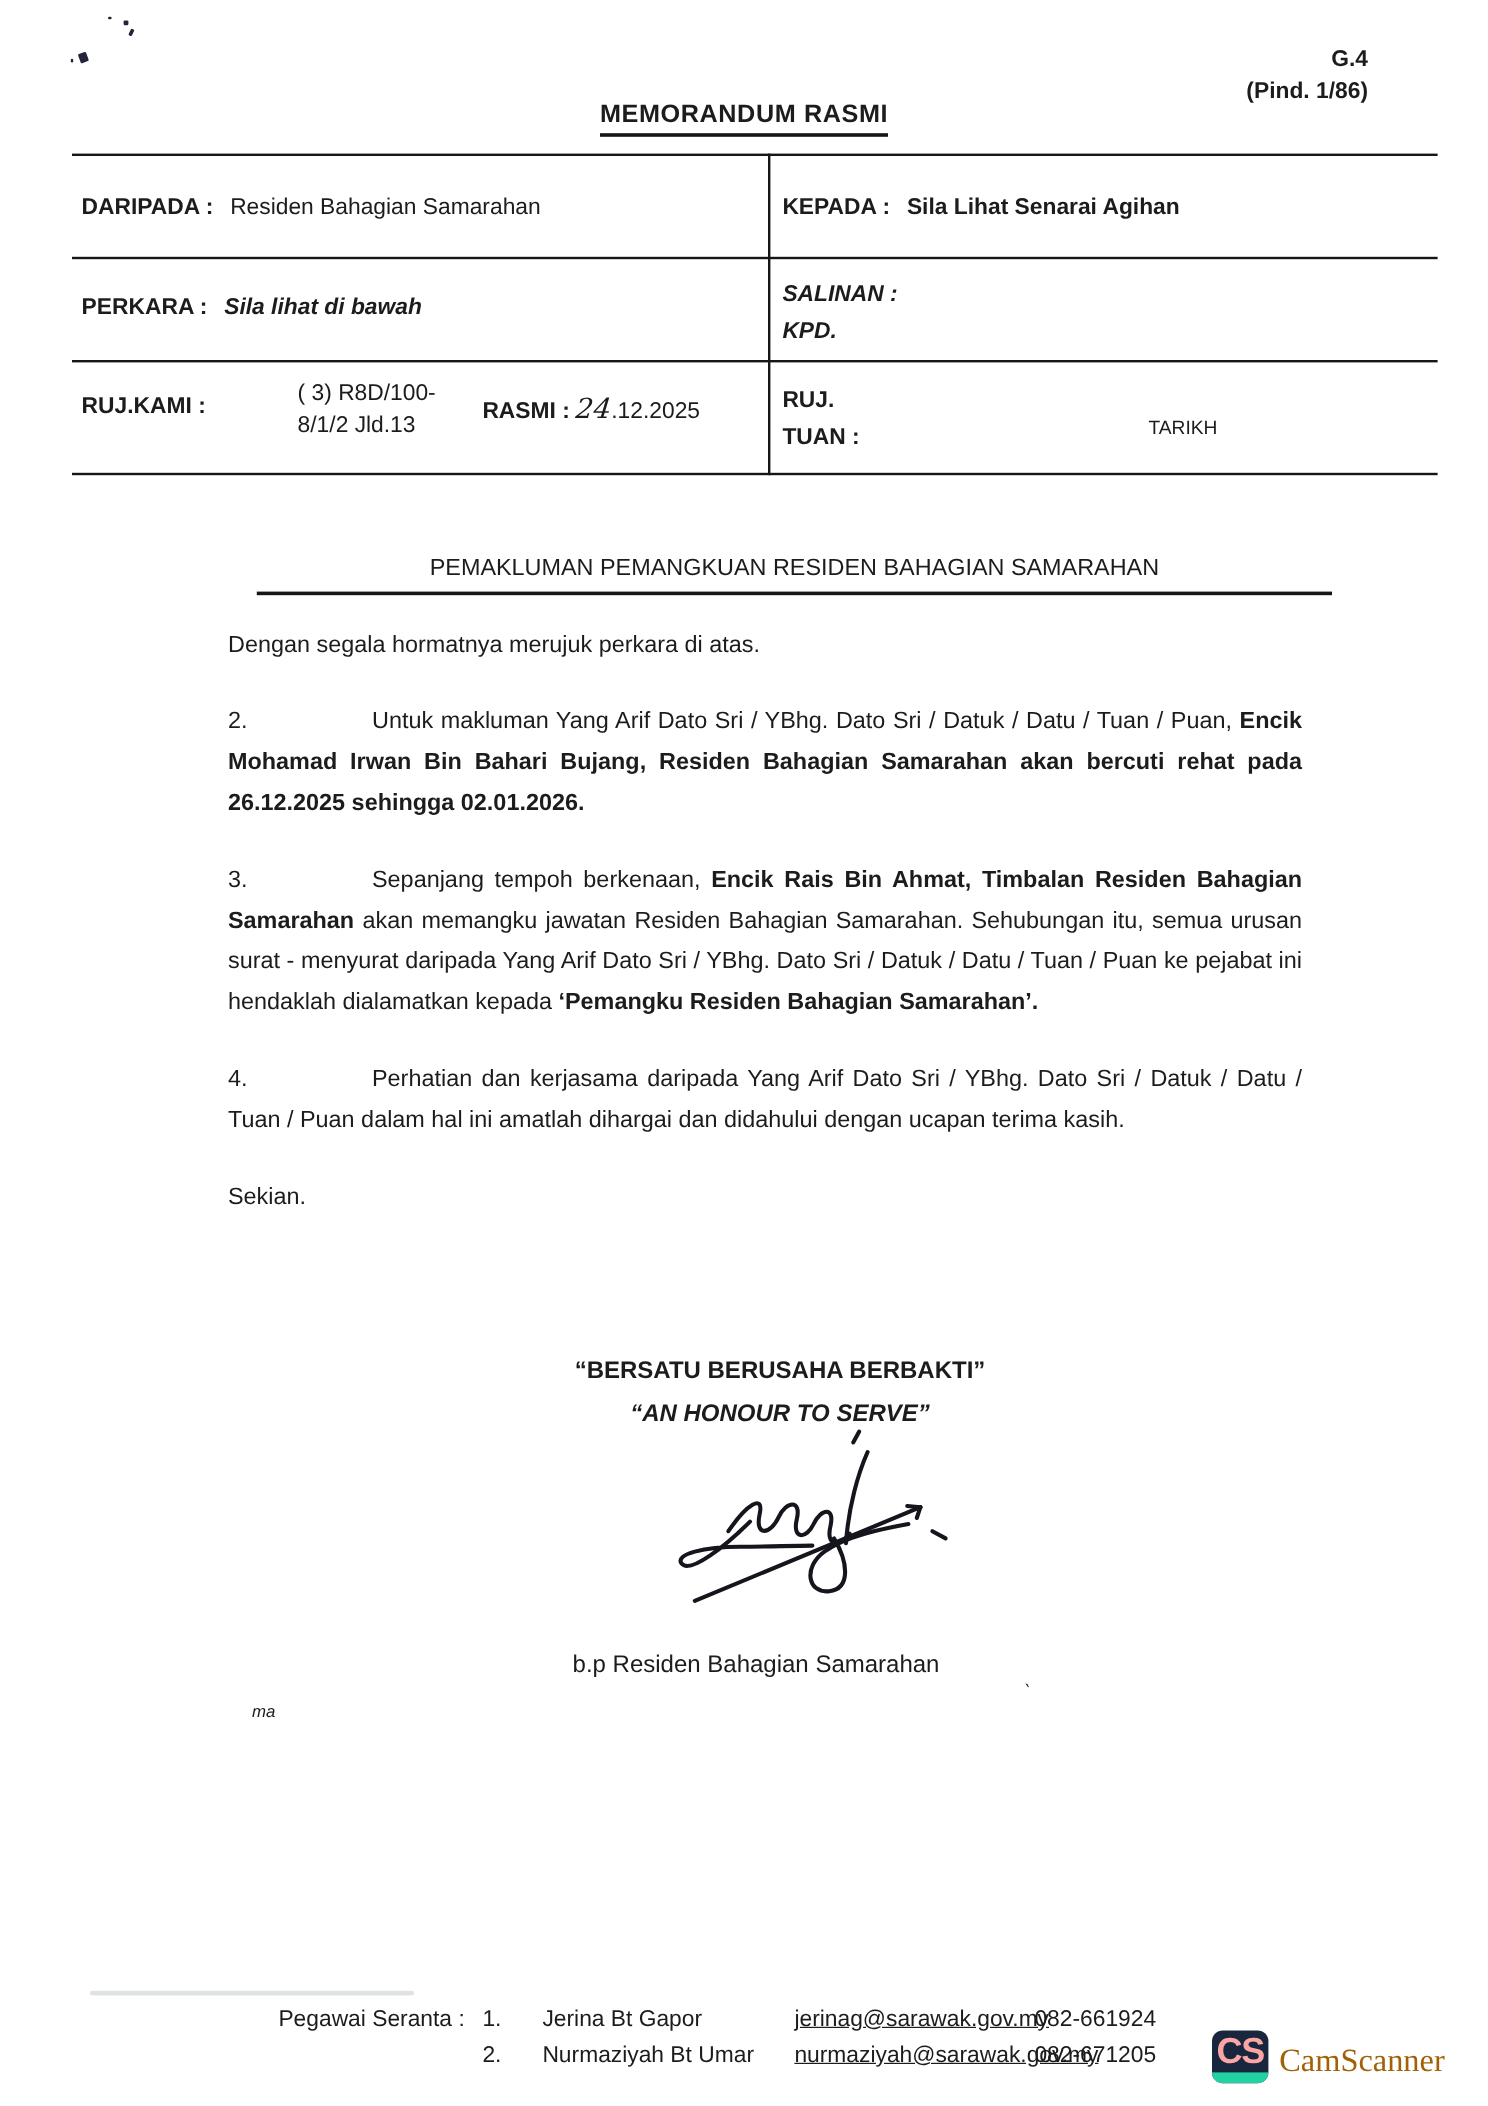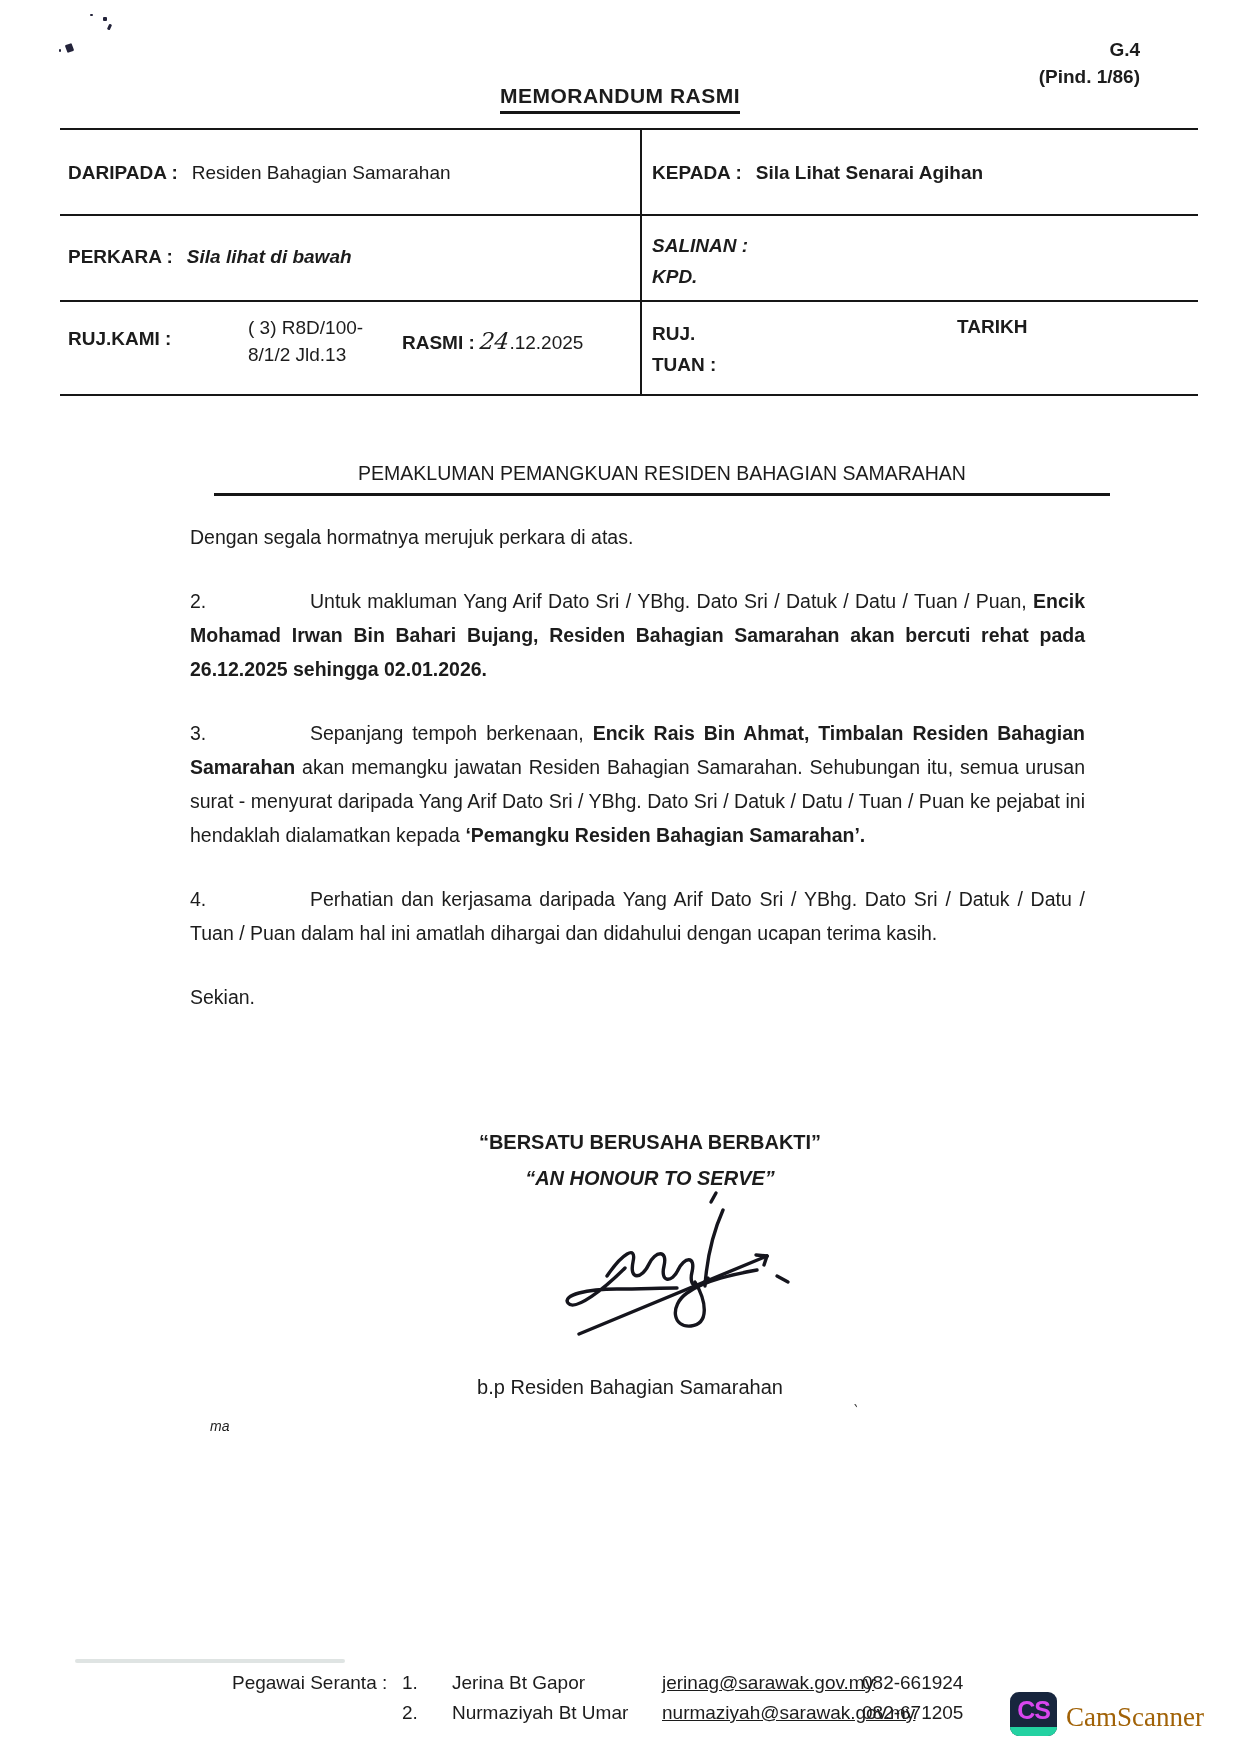--- a/index.html
+++ b/index.html
@@ -39,21 +39,21 @@
   .row2L{left:8px;top:118px;}
   .row2R{left:592px;top:102px;line-height:31px;font-style:italic;}
   .row3R{left:592px;top:190px;line-height:31px;}
   .inlinegap{display:inline-block;width:14px;}
   .refblock{display:inline-block;vertical-align:middle;line-height:27px;margin-left:14px;font-weight:normal;}
   .tarikh-left{position:absolute;left:334px;top:14px;white-space:nowrap;}
   .hand{
     font-family:"DejaVu Serif","Liberation Serif",serif;
     font-style:italic;font-size:23px;display:inline-block;transform:skewX(-6deg);
   }
-  .tarikh-right{position:absolute;left:897px;top:188px;font-weight:bold;font-size:19px;}
+  .tarikh-right{position:absolute;left:897px;top:221px;font-weight:normal;font-size:16px;}
   .rujkami-row{position:relative;height:58px;}
   .rujkami-lbl{position:absolute;left:0;top:14px;font-weight:bold;}
   
   .subject{
     position:absolute;left:214px;top:462px;width:896px;text-align:center;
     font-size:19.5px;font-weight:normal;border-bottom:3px solid #161616;padding-bottom:8px;
   }
   .bodytext{position:absolute;left:190px;top:520px;width:895px;font-size:19.5px;line-height:34px;}
   .bodytext p{margin:0 0 30px 0;text-align:justify;}
   .pnum{display:inline-block;width:120px;}
@@ -71,21 +71,21 @@
   
   .seranta{position:absolute;left:232px;top:1668px;width:830px;font-size:19px;line-height:30px;}
   .seranta-grid{display:grid;grid-template-columns:160px 40px 200px 190px 150px;column-gap:10px;}
   .seranta .email{text-decoration:underline;}
   .seranta .phone{text-align:left;}
   
   .cs-badge{
     position:absolute;left:1010px;top:1692px;width:47px;height:44px;border-radius:9px;
     background:#18263e;overflow:hidden;text-align:center;
   }
-  .cs-badge .cs-txt{color:#d946ef;font-weight:bold;font-size:25px;line-height:36px;letter-spacing:-1px;}
+  .cs-badge .cs-txt{color:#fca5a5;font-weight:bold;font-size:30px;line-height:36px;letter-spacing:-1px;}
   .cs-badge .cs-strip{position:absolute;bottom:0;left:0;width:100%;height:9px;background:#23d2a2;}
   .cs-name{
     position:absolute;left:1066px;top:1702px;
     font-family:"Liberation Serif","DejaVu Serif",serif;font-size:27px;color:#a16207;
   }
   
   .speck{position:absolute;background:#23233a;border-radius:1px;}
   .sp1{left:103px;top:17px;width:4px;height:4px;}
   .sp2{left:108px;top:24px;width:3px;height:6px;transform:rotate(25deg);}
   .sp3{left:90px;top:14px;width:3px;height:2px;}

